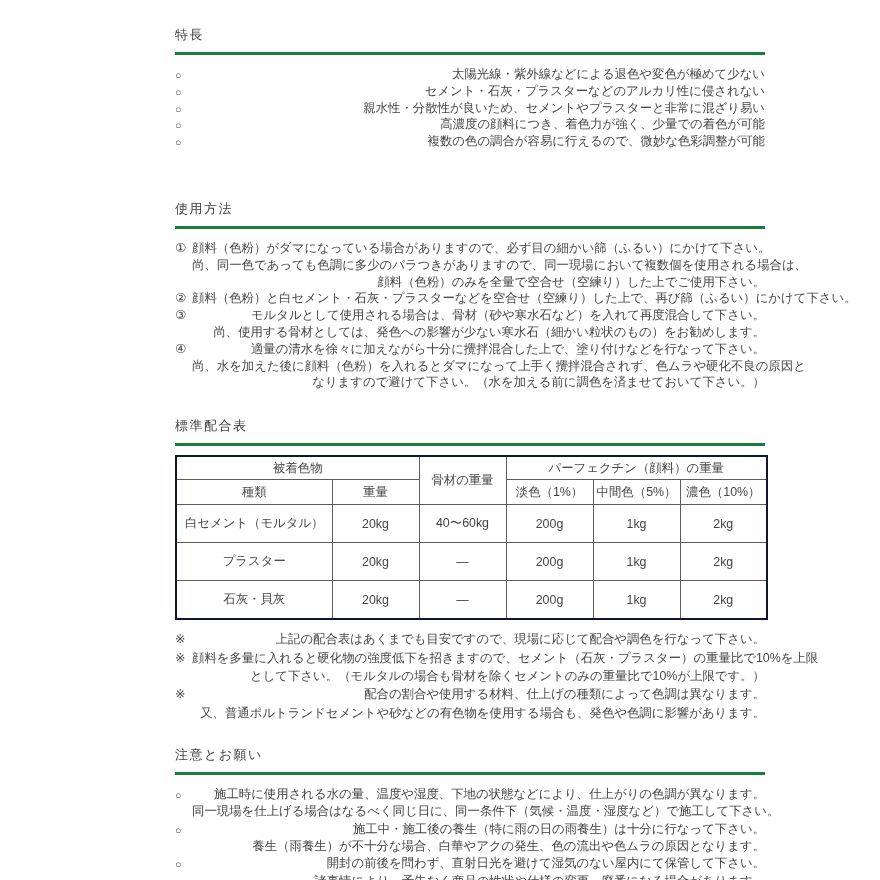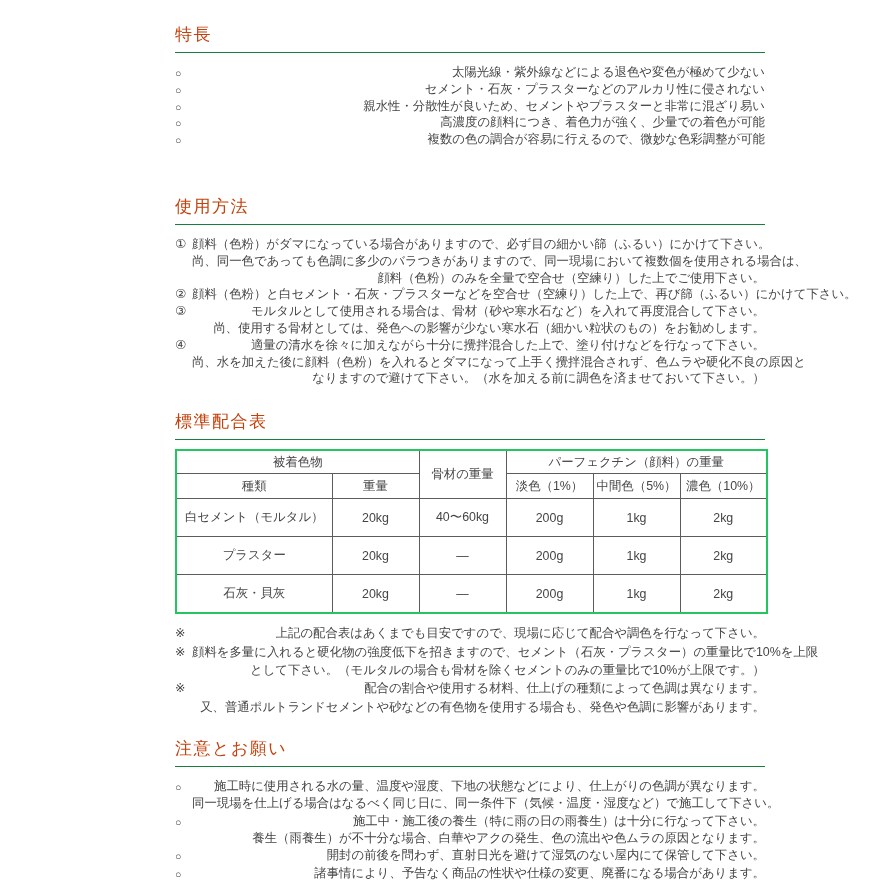--- a/index.html
+++ b/index.html
@@ -7,23 +7,23 @@
     width:880px; height:880px; overflow:hidden;
     font-family:"Liberation Sans","DejaVu Sans",sans-serif;
     color:#424242;
     -webkit-font-smoothing:antialiased;
   }
   .page { padding:24px 0 0 175px; width:590px; }
 
   
   .sec { margin:0; }
   .sec-heading {
-    font-size:17px; font-weight:500; color:#c2410c;
+    font-size:13px; font-weight:500; color:#404040;
     letter-spacing:1.5px; line-height:22px;
-    padding-bottom:6px; border-bottom:1px solid #15803d;
+    padding-bottom:6px; border-bottom:3px solid #15803d;
   }
 
   
   .list { margin-top:11px; font-size:12.4px; line-height:16.8px; color:#454545; }
   .item { display:flex; align-items:flex-start; }
   .marker-col { flex:none; width:17px; }
   .bullet { font-size:10.5px; position:relative; top:1px; }
   .step-num { font-size:12.4px; }
   .note-mark { font-size:12.4px; }
   .lines { flex:1 1 auto; min-width:0;text-align:right; }
@@ -36,21 +36,21 @@
   
   .mix-table {
     border-collapse:collapse; table-layout:fixed;
     width:591px; margin-top:9px;
     font-size:12.4px; color:#454545;
   }
   .mix-table td {
     border:1px solid #5c5c5c; text-align:center; vertical-align:middle;
     padding:0; overflow:hidden;
   }
-  .mix-table { border:2px solid #22c55e; }
+  .mix-table { border:2px solid #0f172a; }
   .mix-table .hrow1 td { height:22px; }
   .mix-table .hrow2 td { height:24px; }
   .mix-table .drow td  { height:37px; }
 
   .notes { margin-top:10px; font-size:12.4px; line-height:18.4px; color:#454545; }
   .cautions { margin-top:11px; font-size:12.4px; line-height:17.3px; }
 </style>
 </head>
 <body>
 

